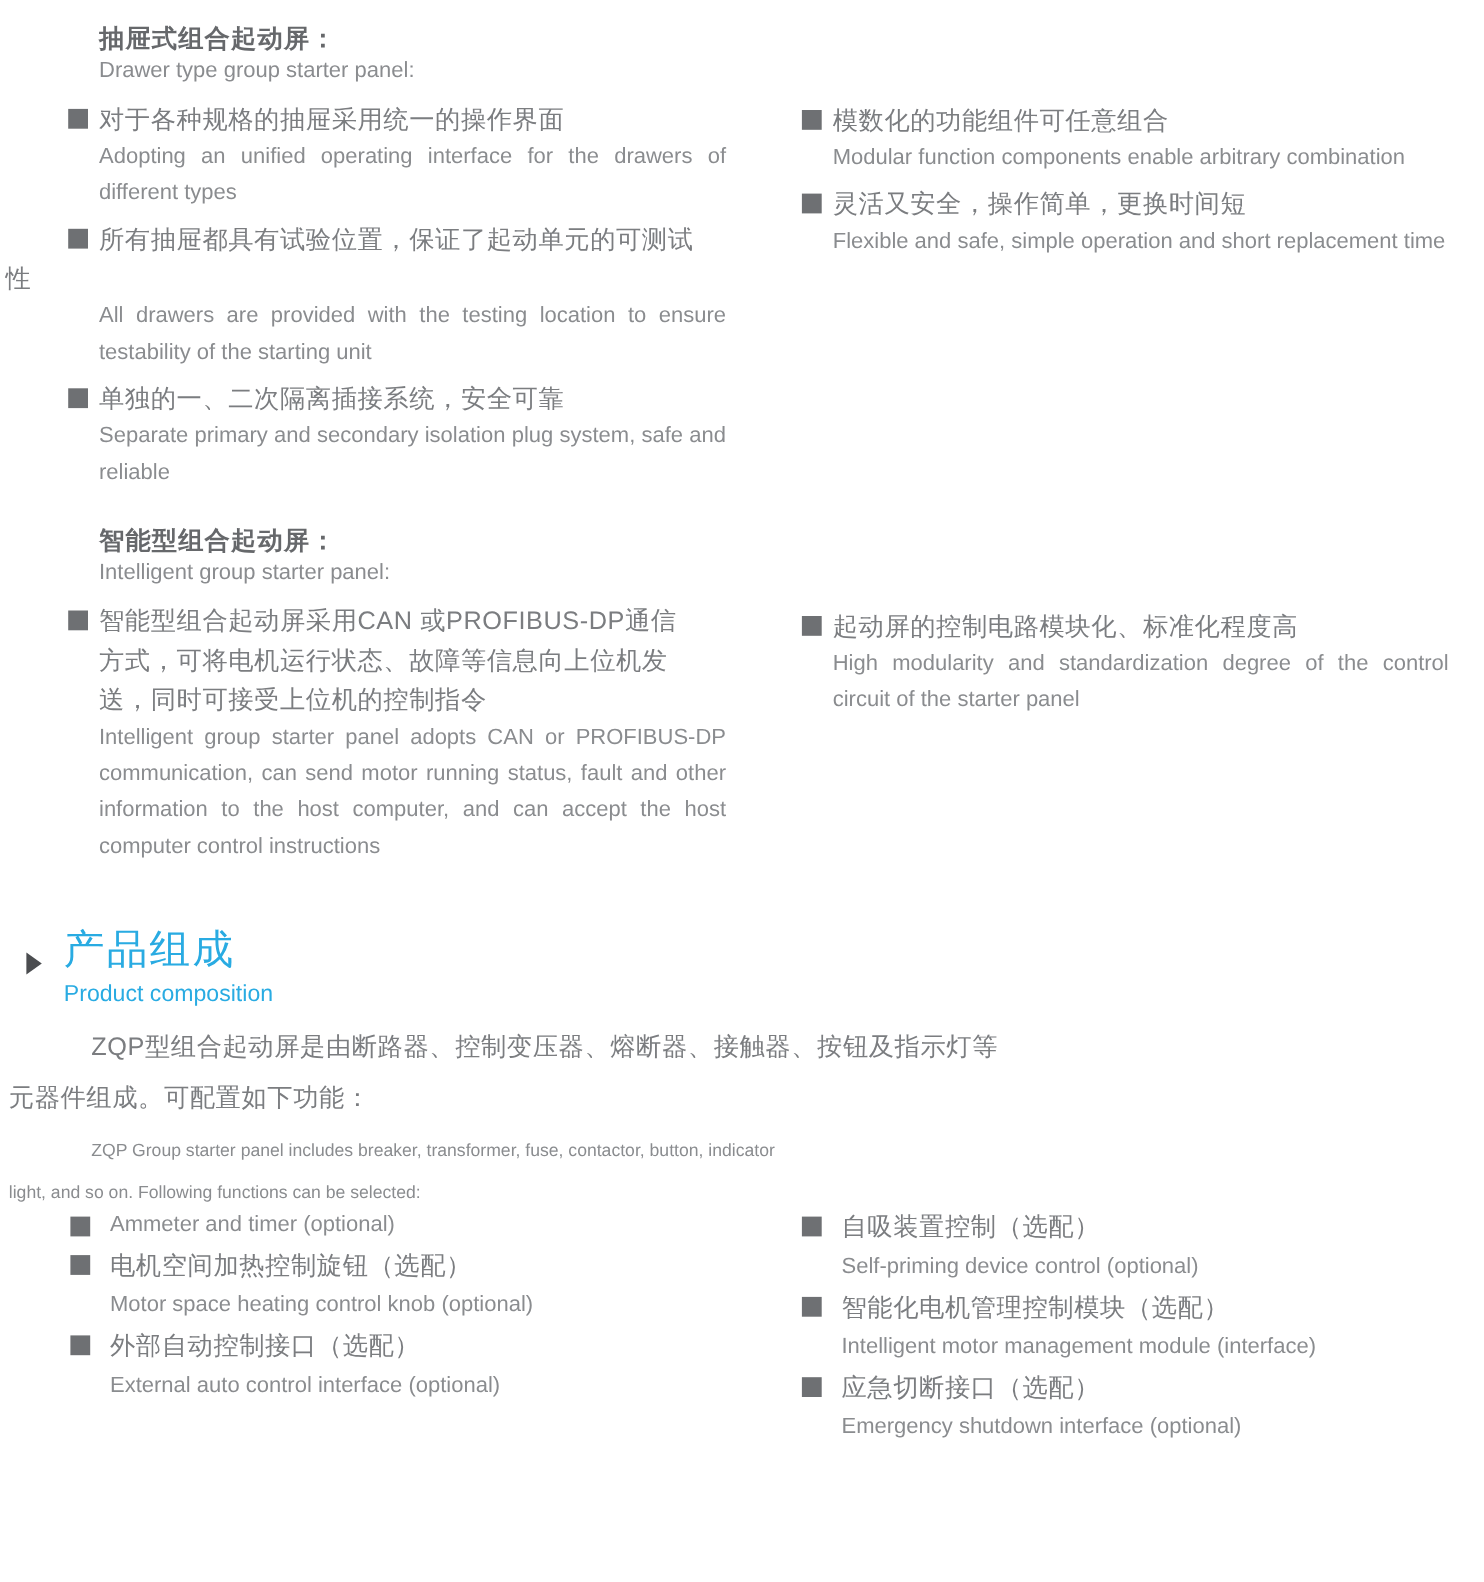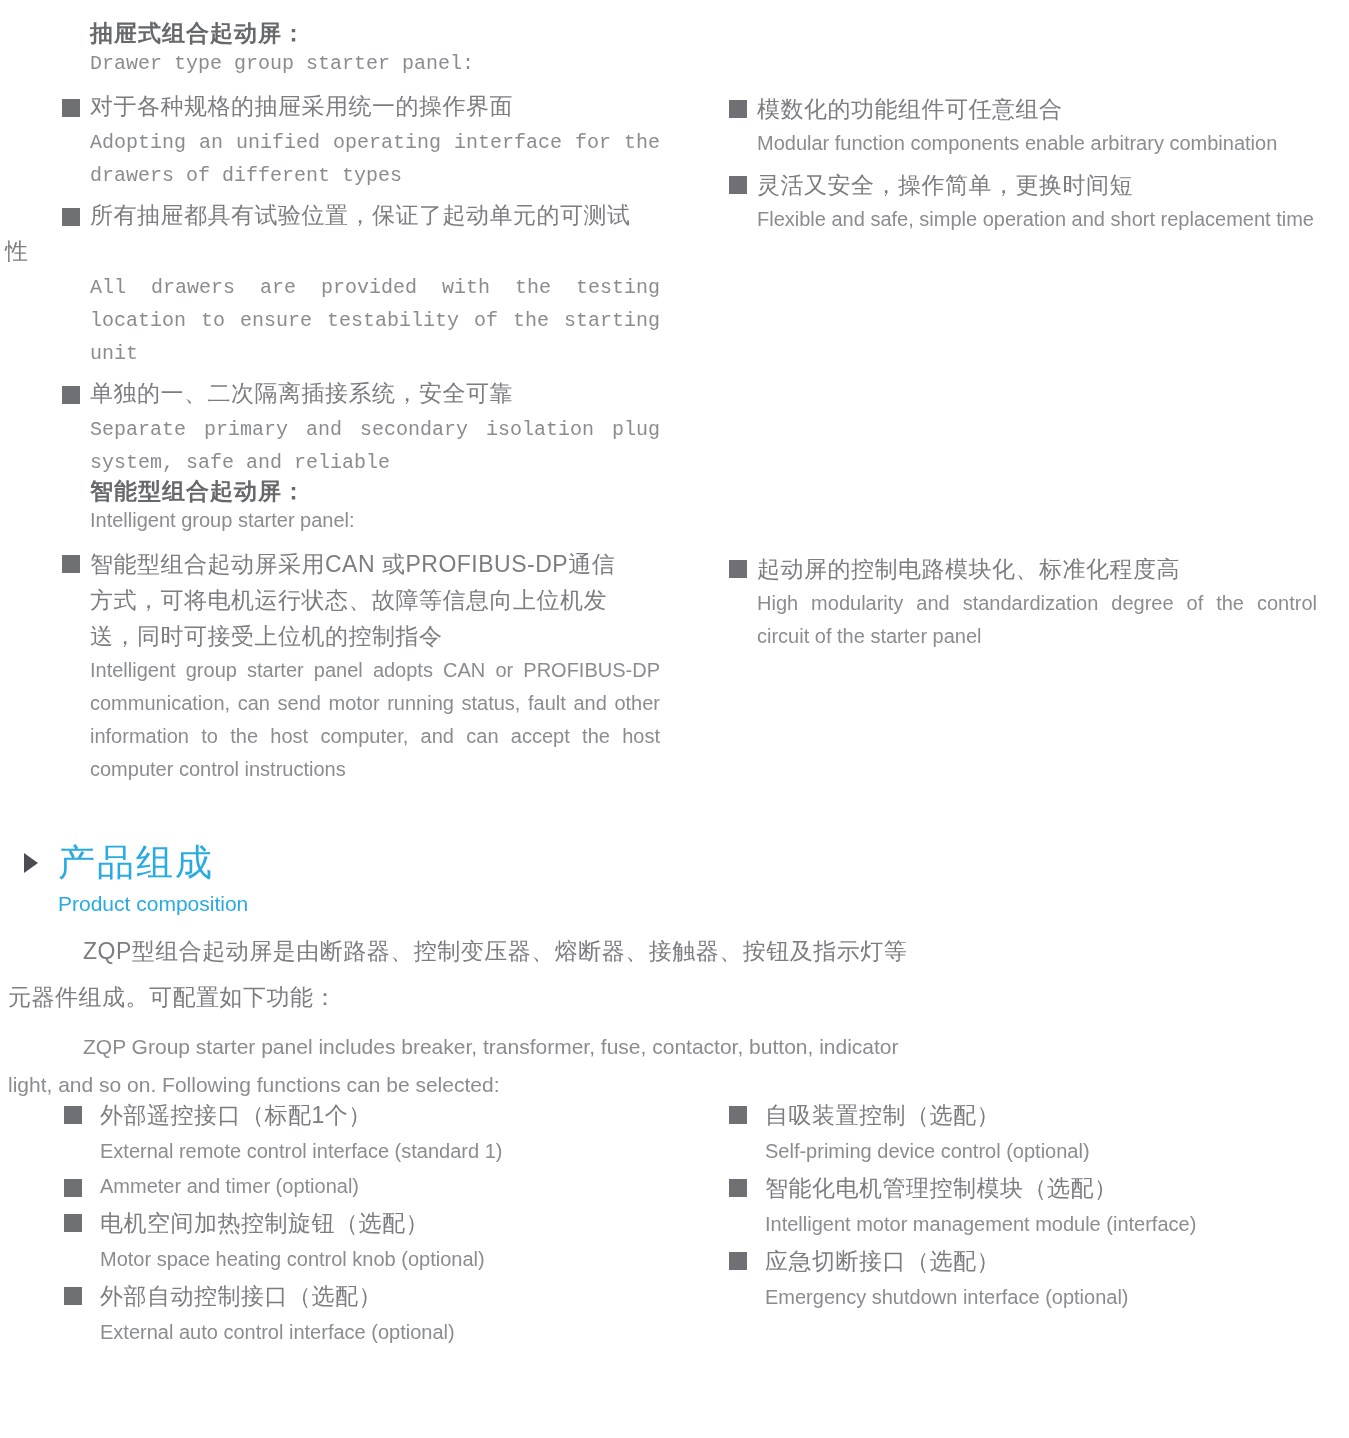--- a/index.html
+++ b/index.html
@@ -38,50 +38,50 @@
     position:absolute;left:57px;top:9px;width:18px;height:18px;background:var(--sq);
   }
   .col-narrow .feat-item{padding-left:28px;}
   .col-narrow .feat-item .sq{left:0;}
   .cn{font-size:23px;line-height:36px;color:var(--cn);letter-spacing:0.5px;}
   .en{font-size:20px;line-height:33px;color:var(--en);}
   .just{text-align:justify;}
   .cn-wrap{margin-left:-85px;font-size:23px;line-height:36px;color:var(--cn);}
 
   
-  .big-title{display:flex;align-items:center;}
+  .big-title{display:flex;align-items:flex-end;}
   .tri{
     width:0;height:0;margin-right:20px;
     border-left:14px solid var(--tri);
     border-top:10px solid transparent;
     border-bottom:10px solid transparent;
   }
   .big-cn{font-size:37px;line-height:46px;color:var(--blue);letter-spacing:2px;}
   .big-en{font-size:21px;line-height:28px;color:var(--blue);margin-top:4px;padding-left:34px;}
 
   
   .para-cn{font-size:23px;line-height:46px;color:var(--cn);letter-spacing:0.5px;}
-  .para-en{font-size:21px;line-height:38px;color:var(--en);}
+  .para-en{font-size:16px;line-height:38px;color:var(--en);}
   .p-indent{padding-left:75px;}
   .para-gap{height:8px;}
 
   
   .li-item{position:relative;padding-left:36px;}
   .li-item .sq{
     position:absolute;left:0;top:10px;width:18px;height:18px;background:var(--sq);
   }
   .li-cn{font-size:23px;line-height:38px;color:var(--cn);letter-spacing:0.5px;}
   .li-en{font-size:20px;line-height:35px;color:var(--en);}
 </style>
 </head>
 <body>
 
 <div class="page">
 
-  <section class="col" style="left:5px;top:20px;width:655px;font-family:Liberation Mono, monospace;">
+  <section class="col" style="left:5px;top:20px;width:655px;">
     <div class="head-cn">抽屉式组合起动屏：</div>
     <div class="head-en">Drawer type group starter panel:</div>
     <div class="items">
 
       <div class="feat-item">
         <span class="sq"></span>
         <div class="cn">对于各种规格的抽屉采用统一的操作界面</div>
         <div class="en just">Adopting an unified operating interface for the drawers of different types</div>
       </div>
 
@@ -154,25 +154,20 @@
   <section class="col" style="left:8px;top:928px;width:1180px;">
     <div class="para-cn p-indent">ZQP型组合起动屏是由断路器、控制变压器、熔断器、接触器、按钮及指示灯等</div>
     <div class="para-cn">元器件组成。可配置如下功能：</div>
     <div class="para-gap"></div>
     <div class="para-en p-indent">ZQP Group starter panel includes breaker, transformer, fuse, contactor, button, indicator</div>
     <div class="para-en">light, and so on. Following functions can be selected:</div>
   </section>
 
   <section class="col" style="left:64px;top:1096px;width:620px;">
 
-    <div class="li-item">
-      <span class="sq"></span>
-      <div class="li-cn">外部遥控接口（标配1个）</div>
-      <div class="li-en">External remote control interface (standard 1)</div>
-    </div>
 
     <div class="li-item">
       <span class="sq"></span>
       <div class="li-en">Ammeter and timer (optional)</div>
     </div>
 
     <div class="li-item">
       <span class="sq"></span>
       <div class="li-cn">电机空间加热控制旋钮（选配）</div>
       <div class="li-en">Motor space heating control knob (optional)</div>

